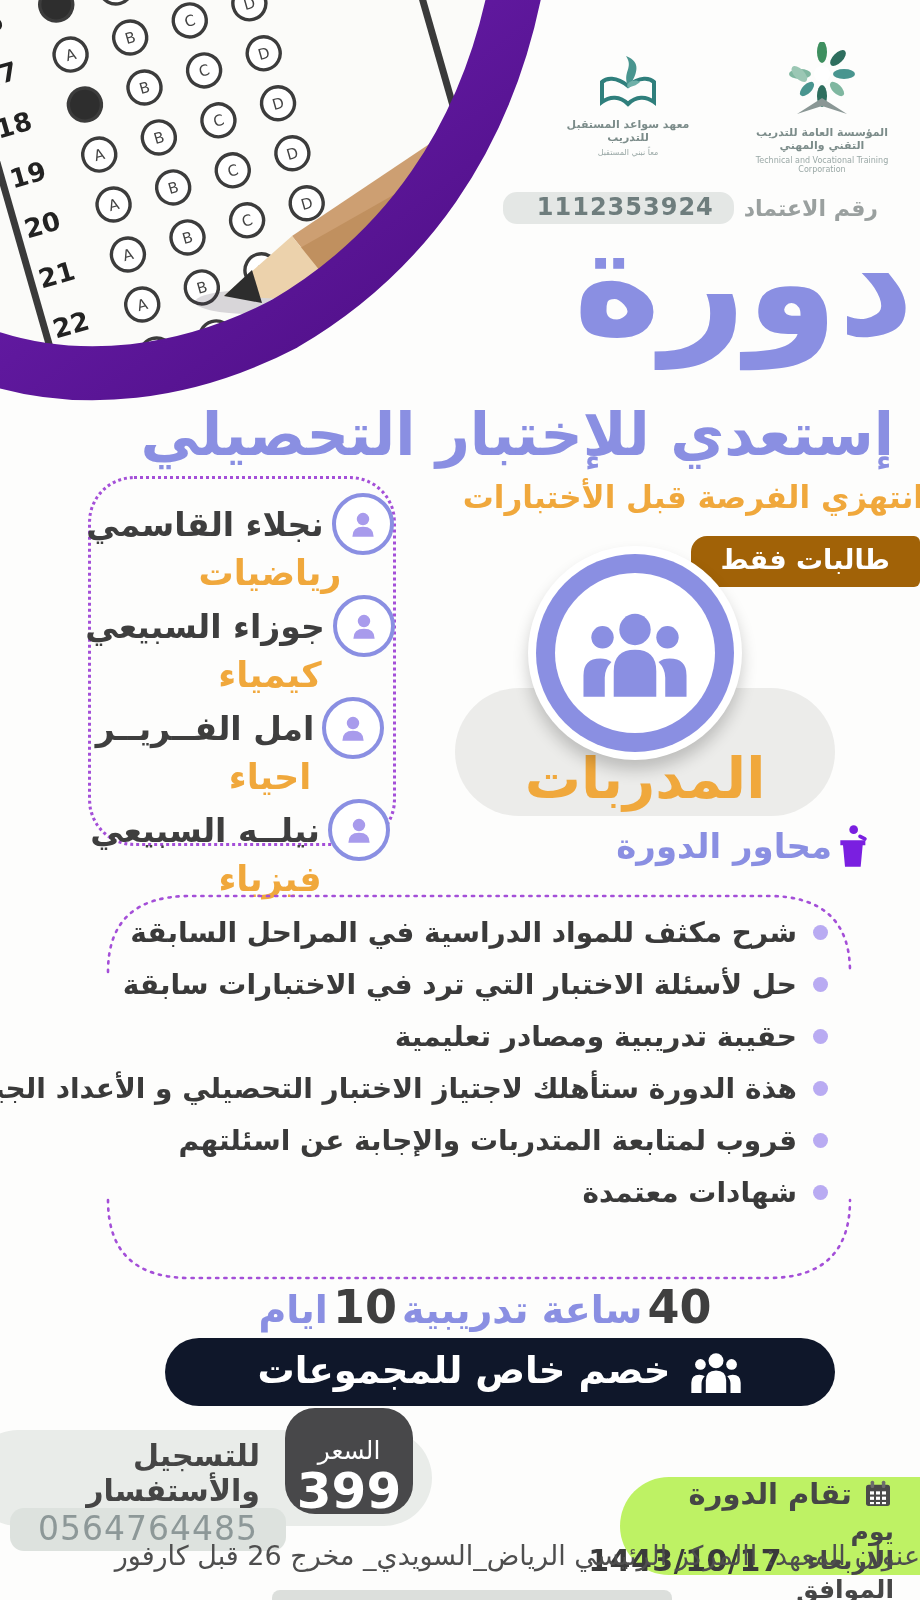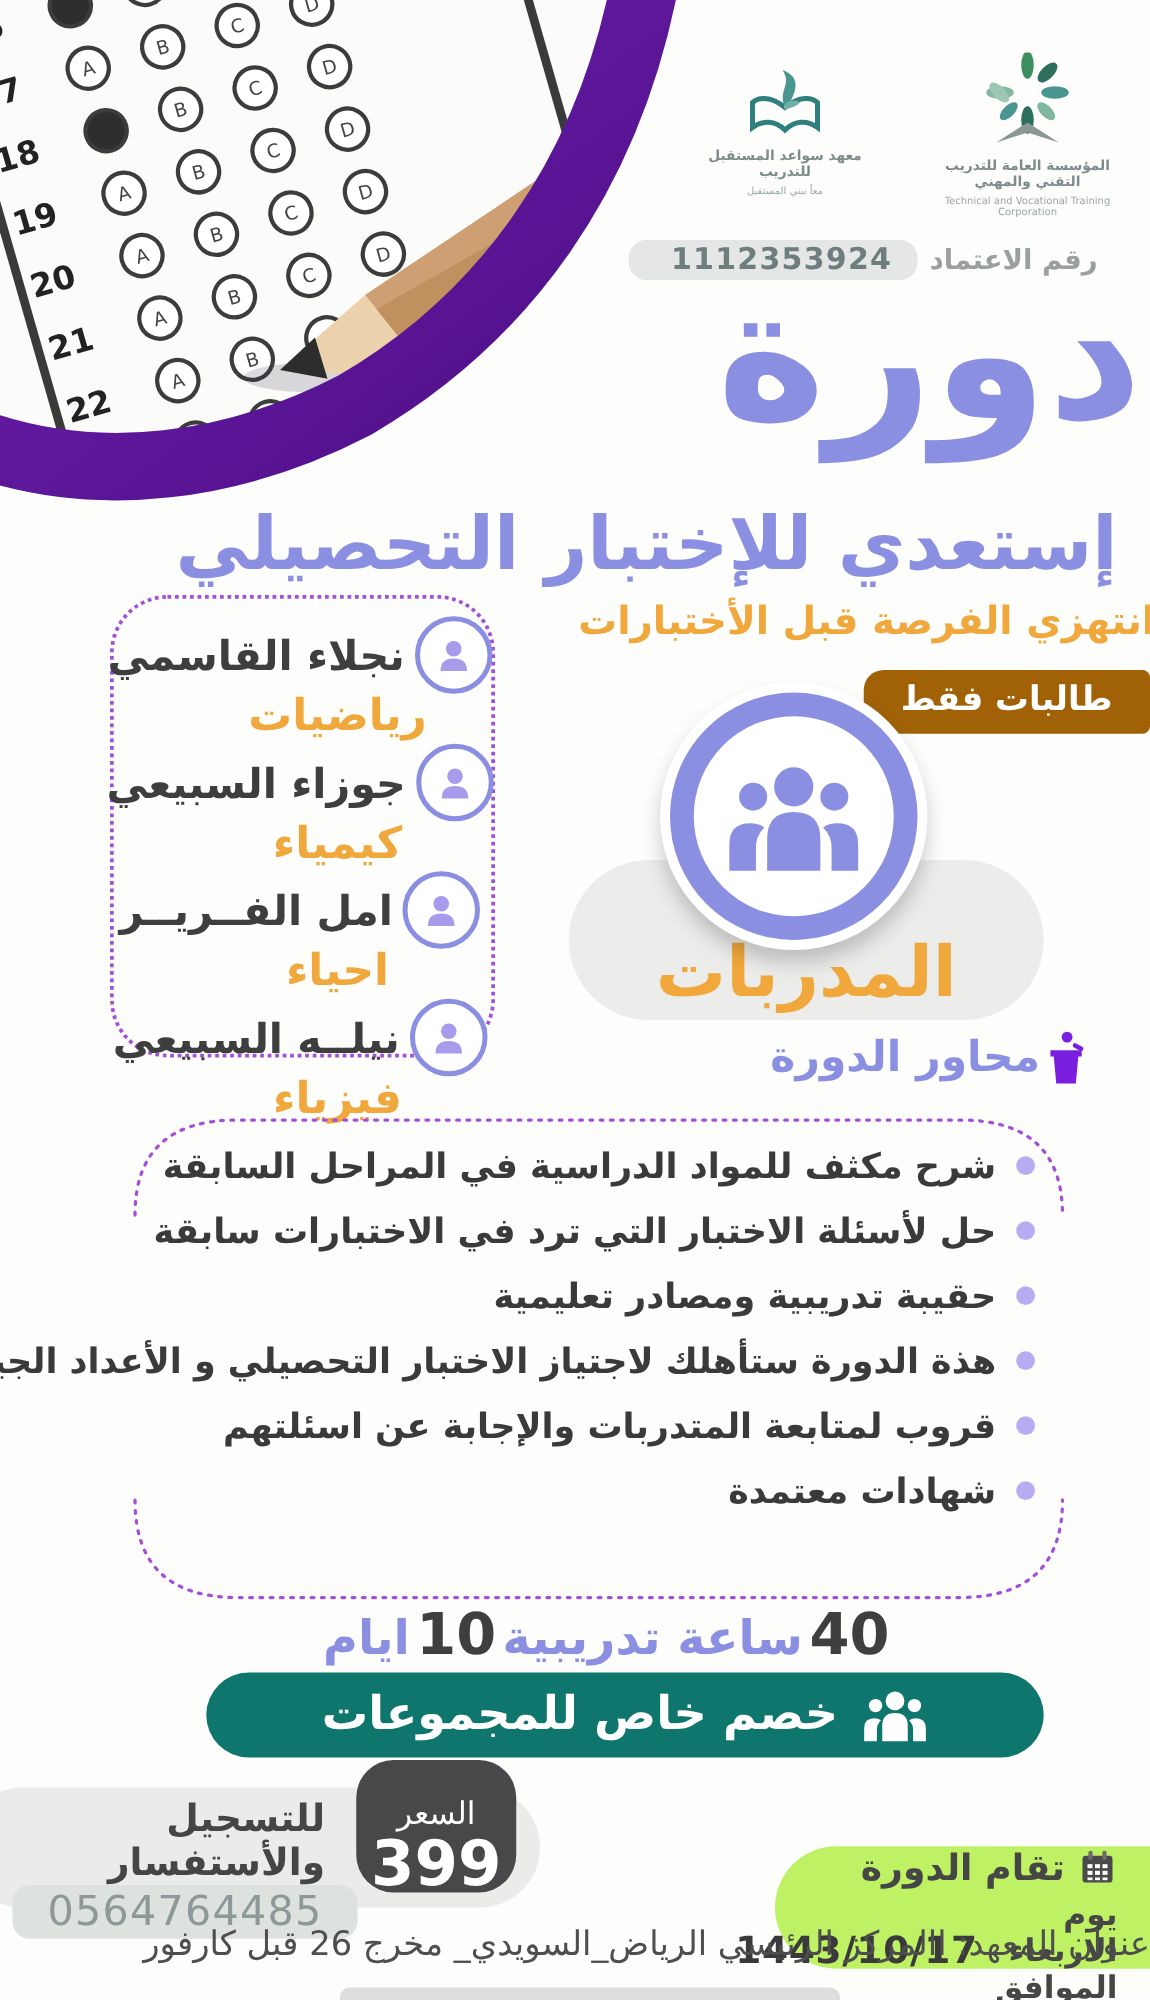--- a/index.html
+++ b/index.html
@@ -49,21 +49,21 @@
   .topics-list{right:92px;top:916px;width:730px;display:flex;flex-direction:column;}
   .topic{display:flex;flex-direction:row;align-items:center;gap:16px;justify-content:flex-start;
          margin-bottom:19px;}
   .topic .dot{width:15px;height:15px;border-radius:50%;background:#b9abf2;flex:0 0 auto;}
   .topic .txt{font-size:28px;font-weight:bold;color:#3a3a3a;white-space:nowrap;}
 
   
   .duration{left:0;right:0;top:1280px;text-align:center;padding-left:50px;}
   .duration .num{font-size:46px;font-weight:bold;color:#3f3f3f;}
   .duration .wrd{font-size:38px;font-weight:bold;color:#8a8fe2;}
-  .discount{left:165px;top:1338px;width:670px;height:68px;background:#0f766e;border-radius:36px;
+  .discount{left:165px;top:1338px;width:670px;height:68px;background:#0f172a;border-radius:36px;
             display:flex;flex-direction:row;align-items:center;justify-content:center;gap:18px;}
   .discount .txt{color:#fff;font-size:37px;font-weight:bold;padding-bottom:4px;}
 
   
   .sched{right:0;top:1477px;width:300px;height:98px;background:#bef264;border-radius:50px 0 0 50px;
          box-sizing:border-box;padding:0 26px 8px 10px;display:flex;flex-direction:column;gap:6px;}
   .sched .r1{display:flex;flex-direction:row;align-items:center;gap:10px;justify-content:flex-start;}
   .sched .r1 .txt{font-size:29px;font-weight:bold;color:#464646;}
   .sched .r2{display:flex;flex-direction:row;align-items:center;gap:14px;justify-content:flex-start;}
   .sched .r2 .lbl{font-size:25px;font-weight:bold;color:#464646;}

